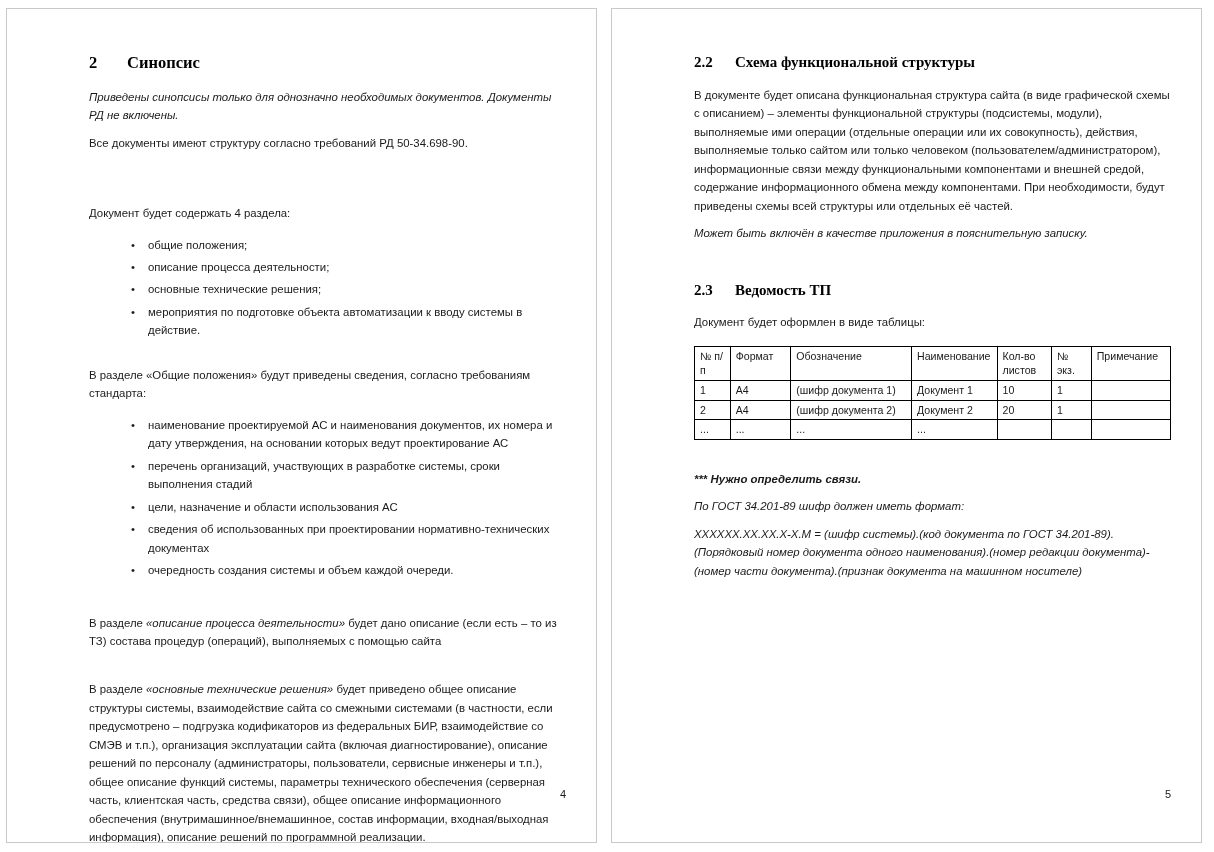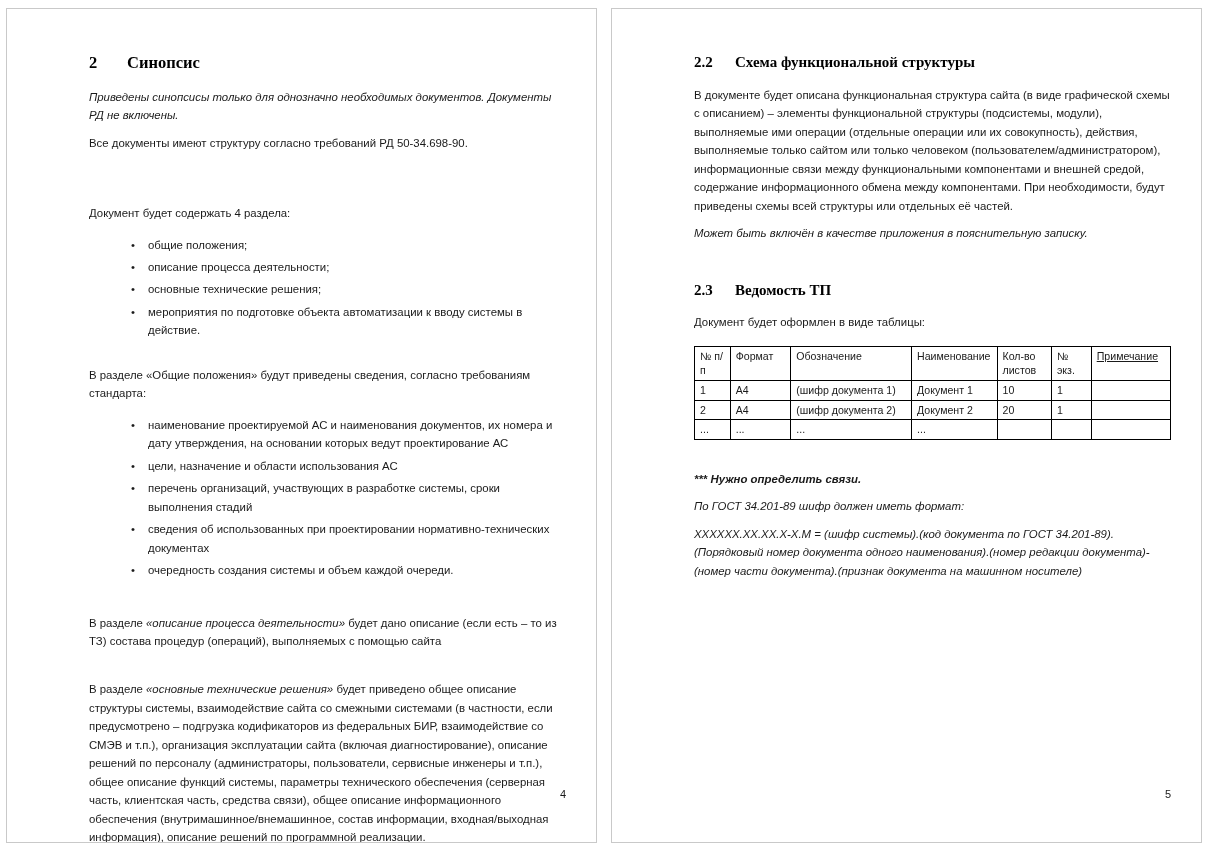--- a/index.html
+++ b/index.html
@@ -135,21 +135,21 @@
   }
   table.doc-table tr.body-row td {
     height: 13px;
   }
   .col-1 { width: 6.5%; }
   .col-2 { width: 12.5%; margin-left: 13px; }
   .col-3 { width: 27%; }
   .col-4 { width: 18.5%; }
   .col-5 { width: 11%; }
   .col-6 { width: 7.5%; }
-  .col-7 { width: 17%; text-decoration: underline; }
+  .col-7 { width: 17%; }
 
   
   .page-number {
     position: absolute;
     right: 30px;
     bottom: 42px;
     font-size: 11px;
     color: #1a1a1a;
     font-family: "Liberation Sans", sans-serif;
   }
@@ -192,22 +192,22 @@
       </ul>
 
       <div class="sp-m"></div>
 
       <p class="para">В разделе «Общие положения» будут приведены сведения, согласно требованиям стандарта:</p>
 
       <div class="sp-xs"></div>
 
       <ul class="bullets">
         <li>наименование проектируемой АС и наименования документов, их номера и дату утверждения, на основании которых ведут проектирование АС</li>
+        <li>перечень организаций, участвующих в разработке системы, сроки выполнения стадий</li>
         <li>цели, назначение и области использования АС</li>
-        <li>перечень организаций, участвующих в разработке системы, сроки выполнения стадий</li>
         <li>сведения об использованных при проектировании нормативно-технических документах</li>
         <li>очередность создания системы и объем каждой очереди.</li>
       </ul>
 
       <div class="sp-l"></div>
 
       <p class="para">
         <span>В разделе </span><span class="ital">«описание процесса деятельности»</span><span> будет дано описание (если есть – то из ТЗ) состава процедур (операций), выполняемых с помощью сайта</span>
       </p>
 

